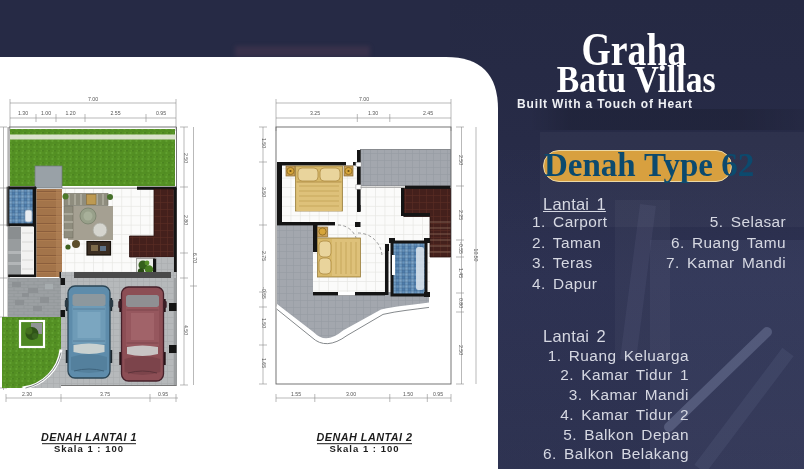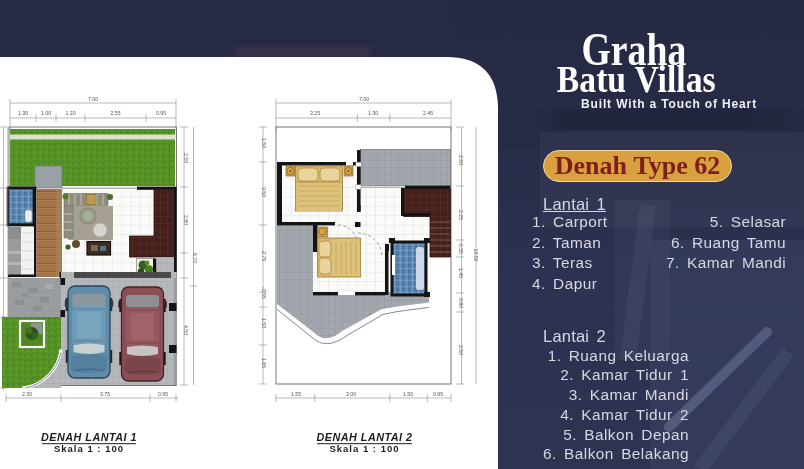--- a/index.html
+++ b/index.html
@@ -414,24 +414,24 @@
   <rect x="403" y="213" width="27" height="3.4" fill="#141414"></rect>
 </g>
 </svg>
 
 <div class="abs ttl" style="left:534px;top:23px;width:200px;font-size:46px;">
   <span style="display:inline-block;transform:scaleX(0.82);transform-origin:50% 50%;">Graha</span>
 </div>
 <div class="abs ttl" style="left:516px;top:58px;width:240px;font-size:37px;">
   <span style="display:inline-block;transform:scaleX(0.91);transform-origin:50% 50%;">Batu&nbsp;Villas</span>
 </div>
-<div class="abs" style="left:517px;top:97px;width:240px;text-align:right;color:#eef0f4;font-size:12px;font-weight:bold;letter-spacing:0.85px;white-space:nowrap;">Built With a Touch of Heart</div>
+<div class="abs" style="left:517px;top:97px;width:240px;text-align:left;color:#eef0f4;font-size:12px;font-weight:bold;letter-spacing:0.85px;white-space:nowrap;">Built With a Touch of Heart</div>
 
 <div class="abs" style="left:543px;top:150px;width:187px;height:30px;background:#d8a03f;border:1.5px solid #edd9a4;border-radius:17px;text-align:center;">
-  <span style="display:inline-block;font-family:'Liberation Serif',serif;font-weight:bold;font-size:26px;color:#7f1d1d;line-height:29.5px;transform:scaleX(1);transform-origin:50% 50%;">Denah&nbsp;Type&nbsp;62</span>
+  <span style="display:inline-block;font-family:'Liberation Serif',serif;font-weight:bold;font-size:33px;color:#0c4a6e;line-height:29.5px;transform:scaleX(1);transform-origin:50% 50%;">Denah&nbsp;Type&nbsp;62</span>
 </div>
 
 <div class="abs lst hdr" style="left:543px;top:194px;text-decoration:underline;">Lantai 1</div>
 <div class="abs lst" style="left:532px;top:212px;">1. Carport
 2. Taman
 3. Teras
 4. Dapur</div>
 <div class="abs lst" style="left:666px;top:212px;text-align:right;">5. Selasar
 6. Ruang Tamu
 7. Kamar Mandi</div>

